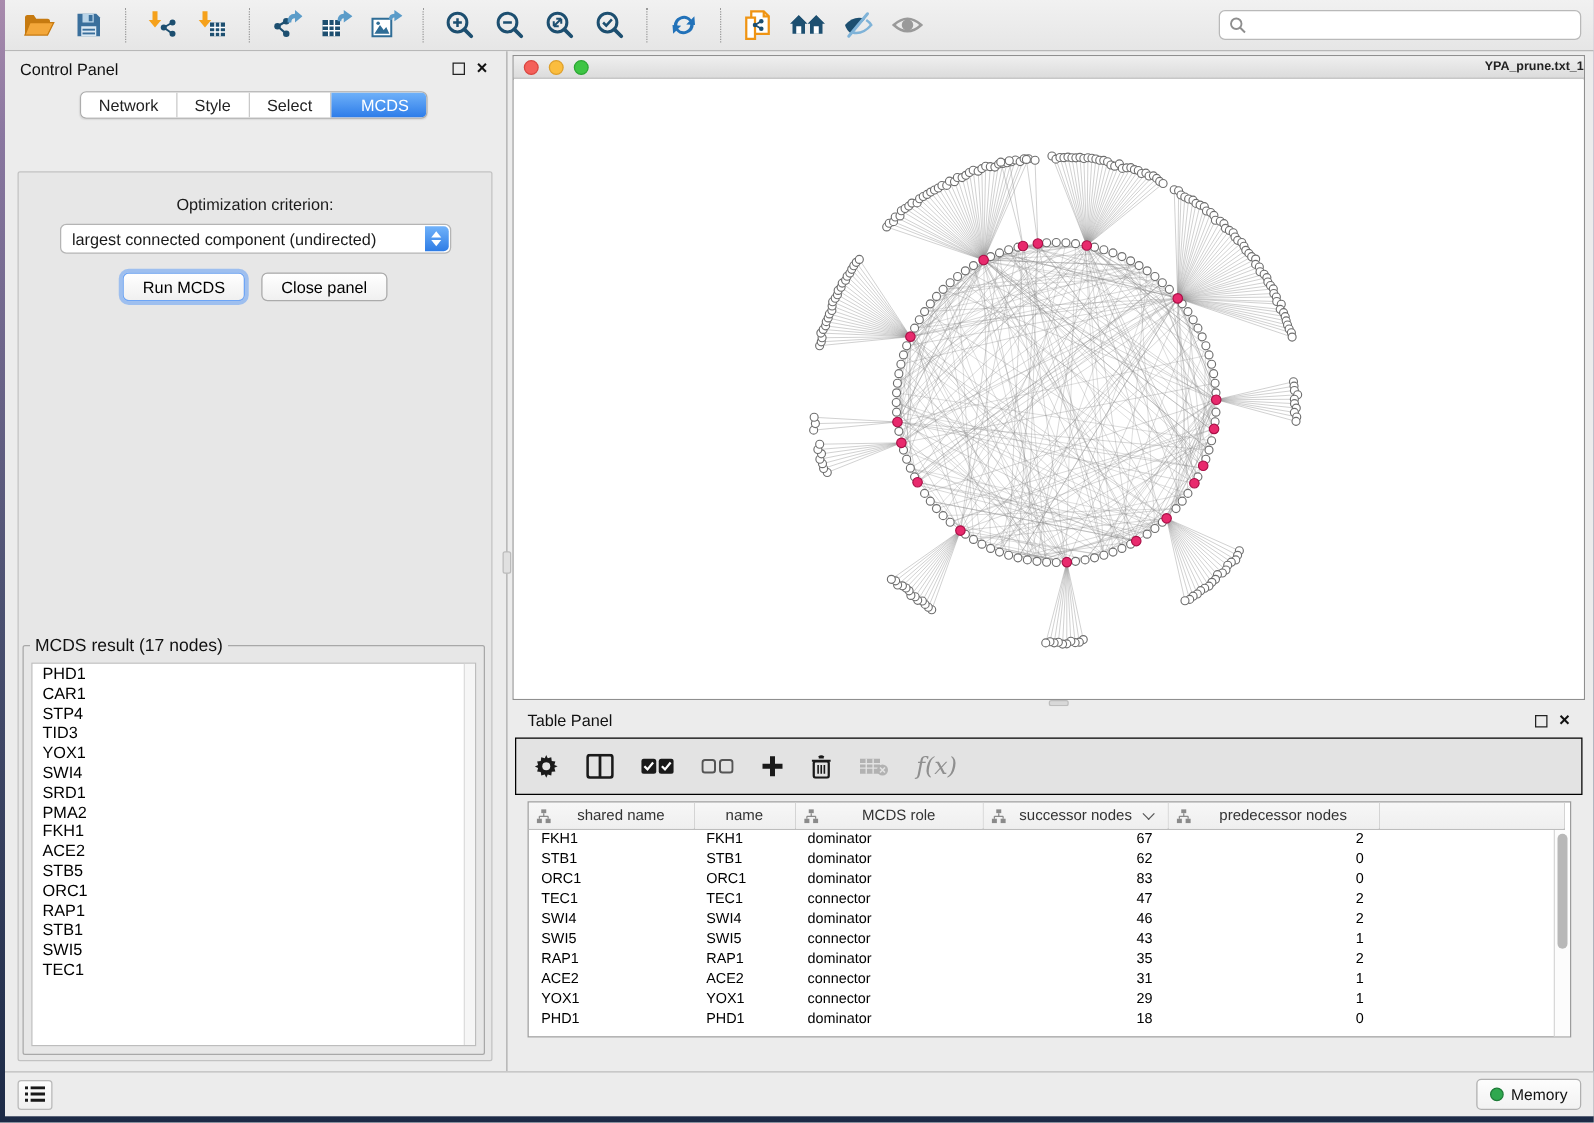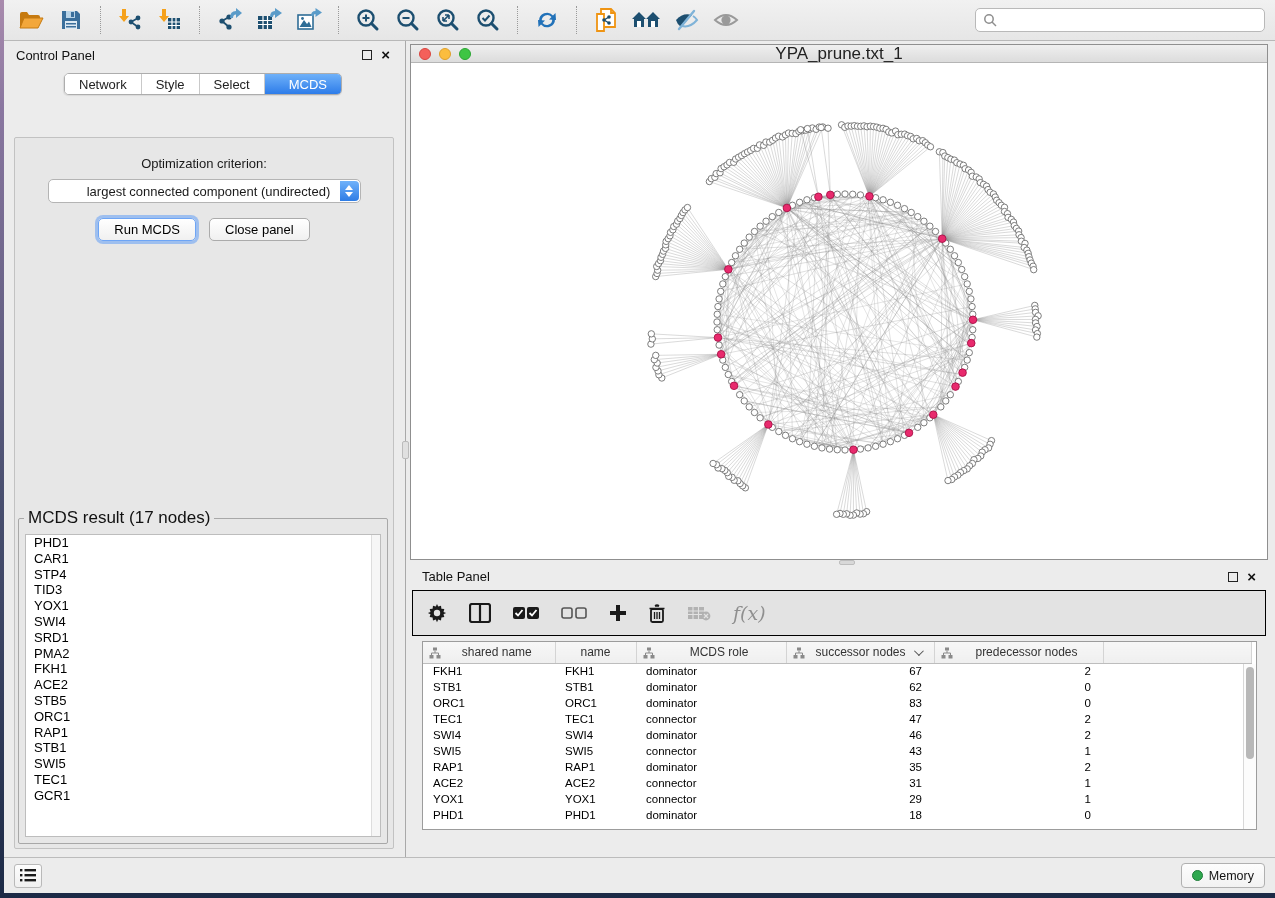--- a/index.html
+++ b/index.html
@@ -44,40 +44,40 @@
   .seg-tab.active { background:linear-gradient(#6fb1f9,#2d7ce9); color:#fff;padding-left:24px; }
   .cp-tabs-row { position:relative; height:34px; margin-top:4px; }
   .cp-content {
     position:absolute; left:10px; right:8px; top:96px; bottom:12px;
     background:#e7e7e7; border:1px solid #c2c2c2; border-radius:2px;
   }
   .opt-label { text-align:center; margin-top:18px; font-size:13px; }
   .mac-select {
     margin:8px auto 0; width:313px; height:24px; background:#fff;
     border:1px solid #b4b4b4; border-radius:5px; display:flex; align-items:center;
-    position:relative; padding-left:9px; font-size:13px;justify-content:center;
+    position:relative; padding-left:9px; font-size:13px;
   }
   .mac-select .stepper {
     position:absolute; right:1px; top:1px; bottom:1px; width:19px; border-radius:0 4px 4px 0;
     background:linear-gradient(#70b2fa,#2e7ce5); display:flex; flex-direction:column;
     align-items:center; justify-content:center; gap:2px;
   }
   .arr-up { width:0; height:0; border-left:4px solid transparent; border-right:4px solid transparent; border-bottom:5px solid #fff; }
   .arr-dn { width:0; height:0; border-left:4px solid transparent; border-right:4px solid transparent; border-top:5px solid #fff; }
   .btn-row { display:flex; justify-content:center; gap:13px; margin-top:15px; }
   .mac-btn {
     height:23px; padding:0 15px; background:linear-gradient(#ffffff,#f0f0f0);
     border:1px solid #ababab; border-radius:5px; font-size:13px; display:flex; align-items:center;
   }
   .mac-btn.focused { box-shadow:0 0 0 3px rgba(110,165,245,.6); border-color:#6ea5f5; }
   .mcds-fieldset {
     position:absolute; left:3px; right:5px; top:370px; bottom:4px;
     border:1px solid #a8a8a8; border-radius:2px; margin:0;
   }
-  .mcds-fieldset legend { font-size:17px; color:#111; padding:0 4px; margin-left:5px; }
+  .mcds-fieldset legend { font-size:14px; color:#111; padding:0 4px; margin-left:5px; }
   .mcds-list {
     position:absolute; left:6px; right:6px; top:6px; bottom:6px; background:#fff;
     border:1px solid #bdbdbd; overflow:hidden; font-size:13px;
   }
   .mcds-item { padding:0 8px; height:15.8px; line-height:15.8px; color:#000; }
   .mcds-scroll { position:absolute; right:0; top:0; bottom:0; width:9px; background:#f6f6f6; border-left:1px solid #ddd; }
   
   .v-split { position:absolute; left:398px; top:41px; width:8px; bottom:36px; background:#ececec; }
   .v-split .line { position:absolute; left:3px; top:0; bottom:0; width:1px; background:#a9a9a9; }
   .v-split .handle { position:absolute; left:0; top:400px; width:7px; height:18px; background:#e0e0e0; border:1px solid #bbb; border-radius:2px; }
@@ -85,21 +85,21 @@
   .network-panel {
     position:absolute; left:406px; top:44px; right:7px; height:516px;
     background:#fff; border:1px solid #8f8f8f;
   }
   .net-titlebar {
     height:18px; background:linear-gradient(#efefef,#dcdcdc); border-bottom:1px solid #b5b5b5;
     display:flex; align-items:center; position:relative;
   }
   .lights { display:flex; gap:8px; margin-left:8px; }
   .light { width:12px; height:12px; border-radius:50%; }
-  .net-title { position:absolute; left:0; right:0; text-align:center; font-size:17px; color:#222; }
+  .net-title { position:absolute; left:0; right:0; text-align:right; font-size:10px; color:#222;font-weight:bold; }
   .net-canvas { position:absolute; left:0; right:0; top:19px; bottom:0; background:#fff; overflow:hidden; }
   
   .h-split { position:absolute; left:406px; right:7px; top:560px; height:5px; }
   .h-split .handle { position:absolute; left:50%; top:0; width:16px; height:5px; background:#d8d8d8; border:1px solid #bdbdbd; border-radius:2px; }
   .table-panel { position:absolute; left:406px; top:565px; right:7px; height:291px; background:#ececec; }
   .tp-titlebar { height:23px; display:flex; align-items:center; padding:0 12px; }
   .tp-toolbar {
     margin:2px 2px 0 2px; height:46px; background:#e3e3e3; border:1px solid #000000;
     display:flex; align-items:center; padding:0 14px; gap:22px;
   }
@@ -319,21 +319,20 @@
               <div class="mcds-item">SRD1</div>
               <div class="mcds-item">PMA2</div>
               <div class="mcds-item">FKH1</div>
               <div class="mcds-item">ACE2</div>
               <div class="mcds-item">STB5</div>
               <div class="mcds-item">ORC1</div>
               <div class="mcds-item">RAP1</div>
               <div class="mcds-item">STB1</div>
               <div class="mcds-item">SWI5</div>
               <div class="mcds-item">TEC1</div>
-              <div class="mcds-item">GCR1</div>
             </div>
           <div class="mcds-scroll"></div>
         </div>
       </fieldset>
     </div>
   </div>
 
   <div class="v-split">
     <div class="line"></div>
       <div class="handle"></div>

